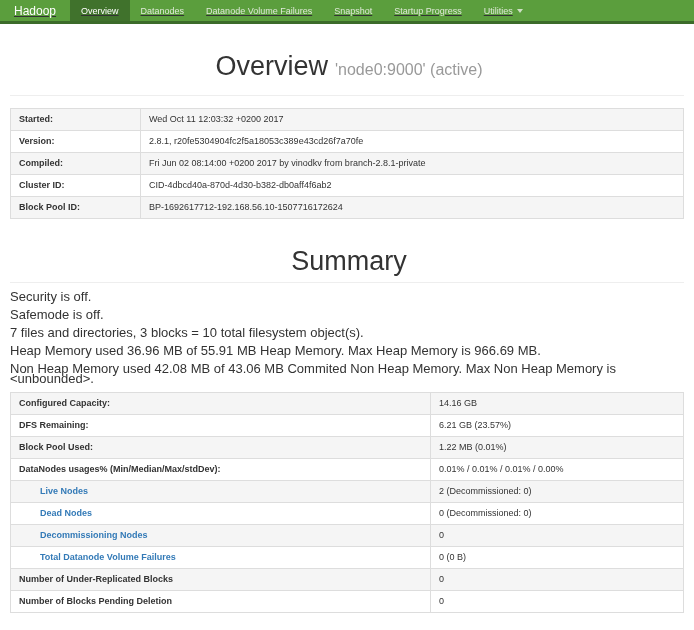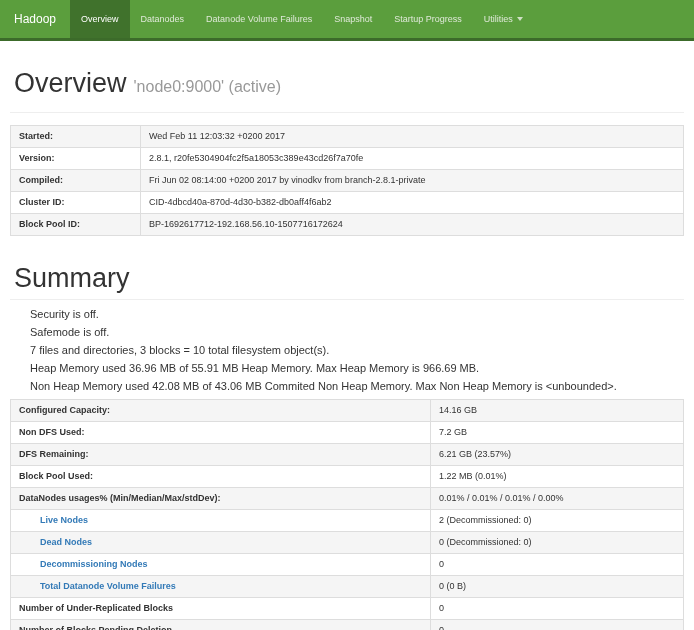--- a/index.html
+++ b/index.html
@@ -13,23 +13,23 @@
   }
   *{box-sizing:border-box;}
   html,body{margin:0;padding:0;}
   body{
     width:694px;height:630px;overflow:hidden;
     background:#fff;color:var(--text);
     font-family:"Liberation Sans","DejaVu Sans",sans-serif;
   }
   
   .navbar{
-    height:41px;background:var(--nav-bg);
+    height:24px;background:var(--nav-bg);
     border-bottom:3px solid var(--nav-border);
-    display:flex;align-items:stretch;
+    display:flex;align-items:stretch;text-decoration:underline;
   }
   .brand{
     color:#fff;font-size:12px;padding:0 14px;
     display:flex;align-items:center;text-decoration:none;white-space:nowrap;
   }
   .nav-items{display:flex;align-items:stretch;}
   .nav-item{
     color:#dfe9d8;font-size:9px;padding:0 11px;
     display:flex;align-items:center;gap:4px;
     text-decoration:none;white-space:nowrap;cursor:pointer;
@@ -37,26 +37,26 @@
   .nav-item.active{background:var(--nav-active);color:#fff;}
   .caret{
     width:0;height:0;display:inline-block;
     border-left:3px solid transparent;border-right:3px solid transparent;
     border-top:4px solid #cfe0c5;
   }
   
   .container{padding:0 10px;}
   h1{
     font-size:27px;font-weight:normal;color:#333;
-    margin:28px 0 0 4px;line-height:1.1;
+    margin:28px 0 0 4px;line-height:1.1;text-align:center;
   }
   h1 .subtitle{font-size:16px;color:#999;margin-left:7px;font-weight:normal;}
   hr{border:0;border-top:1px solid #eee;margin:13px 0 12px;}
   hr.under-summary{margin:6px 0 9px;}
-  p.note{font-size:11px;line-height:10px;margin:0 0 8px 20px;}
+  p.note{font-size:13px;line-height:10px;margin:0 0 8px 0;}
   
   table{width:100%;border-collapse:collapse;font-size:9px;}
   th,td{
     border:1px solid var(--border);
     padding:5px 8px;text-align:left;vertical-align:middle;
     line-height:11px;
   }
   th{font-weight:bold;}
   tbody tr:nth-child(odd){background:var(--stripe);}
   .overview-table th{width:130px;}
@@ -96,21 +96,21 @@
 
   <h1>
     <span>Overview</span><span class="subtitle">'node0:9000' (active)</span>
   </h1>
   <hr>
 
   <table class="overview-table">
     <tbody>
         <tr>
           <th><span>Started:</span></th>
-          <td>Wed Feb 11 12:03:32 +0200 2017</td>
+          <td>Wed Oct 11 12:03:32 +0200 2017</td>
         </tr>
         <tr>
           <th><span>Version:</span></th>
           <td>2.8.1, r20fe5304904fc2f5a18053c389e43cd26f7a70fe</td>
         </tr>
         <tr>
           <th><span>Compiled:</span></th>
           <td>Fri Jun 02 08:14:00 +0200 2017 by vinodkv from branch-2.8.1-private</td>
         </tr>
         <tr>
@@ -133,24 +133,20 @@
       <p class="note">7 files and directories, 3 blocks = 10 total filesystem object(s).</p>
       <p class="note">Heap Memory used 36.96 MB of 55.91 MB Heap Memory. Max Heap Memory is 966.69 MB.</p>
       <p class="note">Non Heap Memory used 42.08 MB of 43.06 MB Commited Non Heap Memory. Max Non Heap Memory is &lt;unbounded&gt;.</p>
     </div>
 
   <table class="summary-table">
     <tbody>
         <tr>
           <th><span>Configured Capacity:</span></th>
           <td>14.16 GB</td>
-        </tr>
-        <tr>
-          <th><span>Non DFS Used:</span></th>
-          <td>7.2 GB</td>
         </tr>
         <tr>
           <th><span>DFS Remaining:</span></th>
           <td>6.21 GB (23.57%)</td>
         </tr>
         <tr>
           <th><span>Block Pool Used:</span></th>
           <td>1.22 MB (0.01%)</td>
         </tr>
         <tr>

